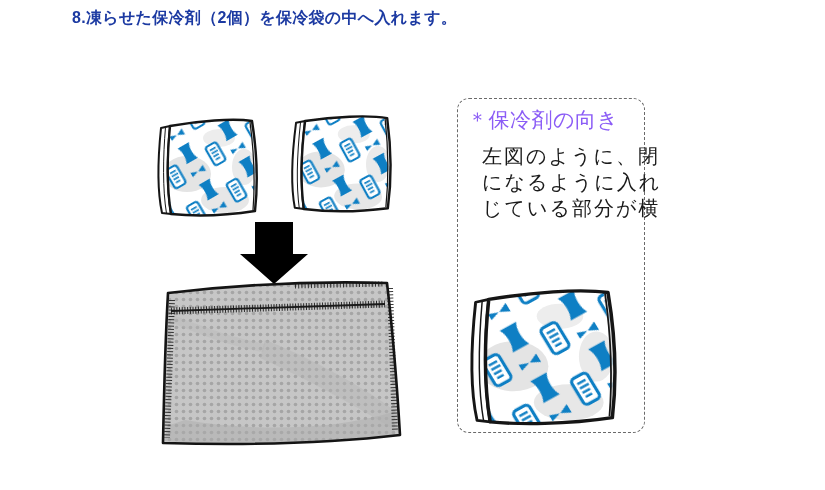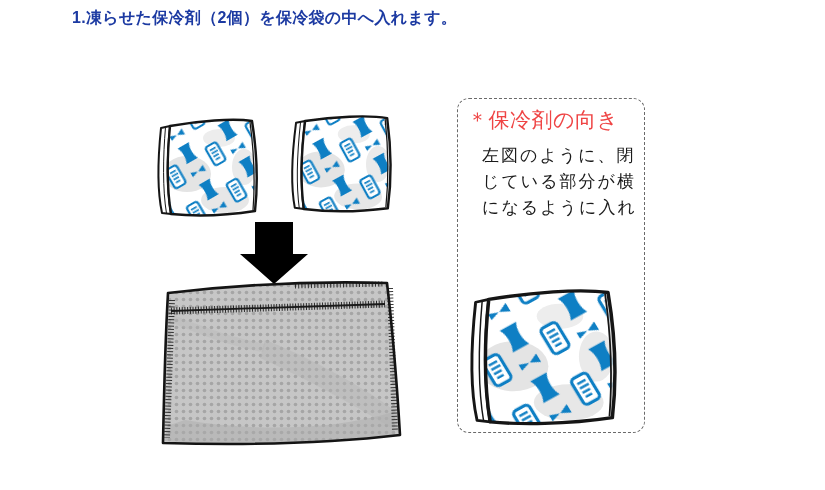--- a/index.html
+++ b/index.html
@@ -31,43 +31,43 @@
     width: 188px; height: 335px;
     box-sizing: border-box;
     border: 1.5px dashed #6a6a6a;
     border-radius: 12px;
     background: #ffffff;
   }
   .notebox-title {
     position: absolute;
     left: 9px; top: 7px;
     font-size: 21px;
-    color: #ef4444;
+    color: #8b5cf6;
     letter-spacing: 0.5px;
     white-space: nowrap;
   }
   .notebox-body {
     position: absolute;
     left: 24px; top: 44px;
-    font-size: 17px;
+    font-size: 20px;
     line-height: 26px;
     letter-spacing: 2px;
     color: #1a1a1a;
   }
   .note-line { white-space: nowrap; }
   .notebox-pack {
     position: absolute;
     left: 6px; top: 181px;
     width: 160px; height: 153px;
   }
 </style>
 </head>
 <body>
 
-<h1 class="heading">1.凍らせた保冷剤（2個）を保冷袋の中へ入れます。</h1>
+<h1 class="heading">8.凍らせた保冷剤（2個）を保冷袋の中へ入れます。</h1>
 
 <svg class="figure" viewBox="0 0 270 355">
   <defs>
 
     <pattern id="ppat" width="46" height="42" patternUnits="userSpaceOnUse" patternTransform="rotate(-30)">
 
       <path d="M3,2 h13 c-2.8,4.5 -2.8,13.5 0,18 h-13 c2.8,-4.5 2.8,-13.5 0,-18 z" fill="#0e7fc4"></path>
 
       <g transform="translate(27,15)">
         <rect x="0" y="0" width="12.5" height="21" rx="3" fill="#ffffff" stroke="#0e7fc4" stroke-width="2.2"></rect>
@@ -132,19 +132,19 @@
     <line x1="150" y1="186" x2="238" y2="184" stroke="#1a1a1a" stroke-width="5" stroke-dasharray="1 2.2" opacity="0.85"></line>
 
     <path d="M23,193 C90,185 170,181 242,183 C248,234 252,285 255,335 C180,344 90,345 18,343 C19,293 20,243 23,193 Z" fill="none" stroke="#141414" stroke-width="2.6" stroke-linejoin="round"></path>
   </g>
 </svg>
 
 <div class="notebox">
   <div class="notebox-title">＊保冷剤の向き</div>
   <div class="notebox-body">
     <div class="note-line">左図のように、閉</div>
+    <div class="note-line">になるように入れ</div>
     <div class="note-line">じている部分が横</div>
-    <div class="note-line">になるように入れ</div>
   </div>
   <svg class="notebox-pack" viewBox="0 0 110 110" preserveAspectRatio="none">
     <use href="#icepack"></use>
   </svg>
 </div>
 
 </body></html>

